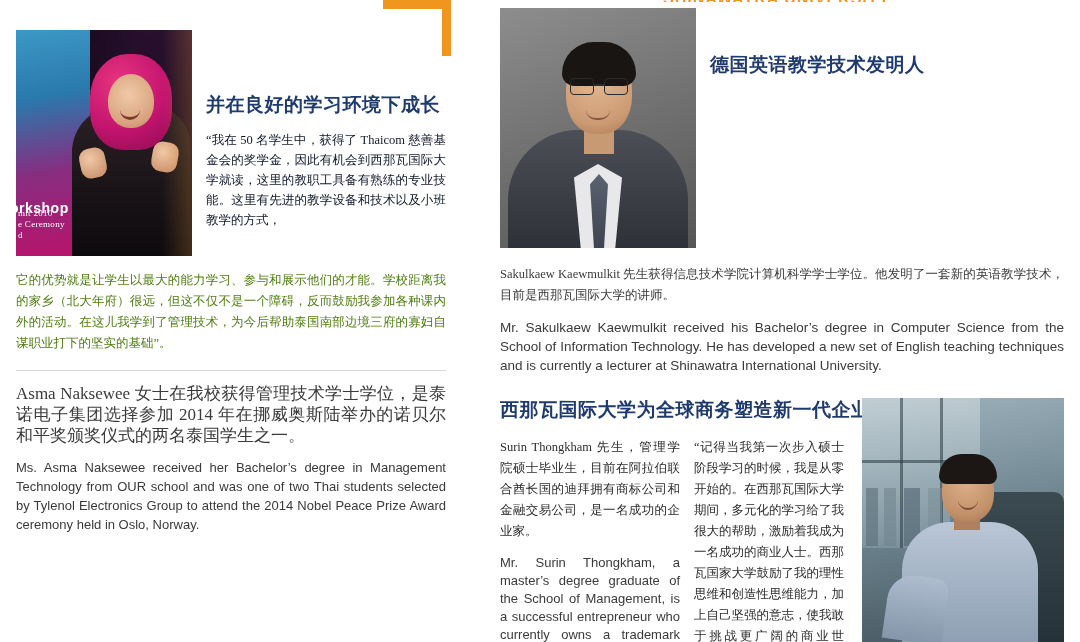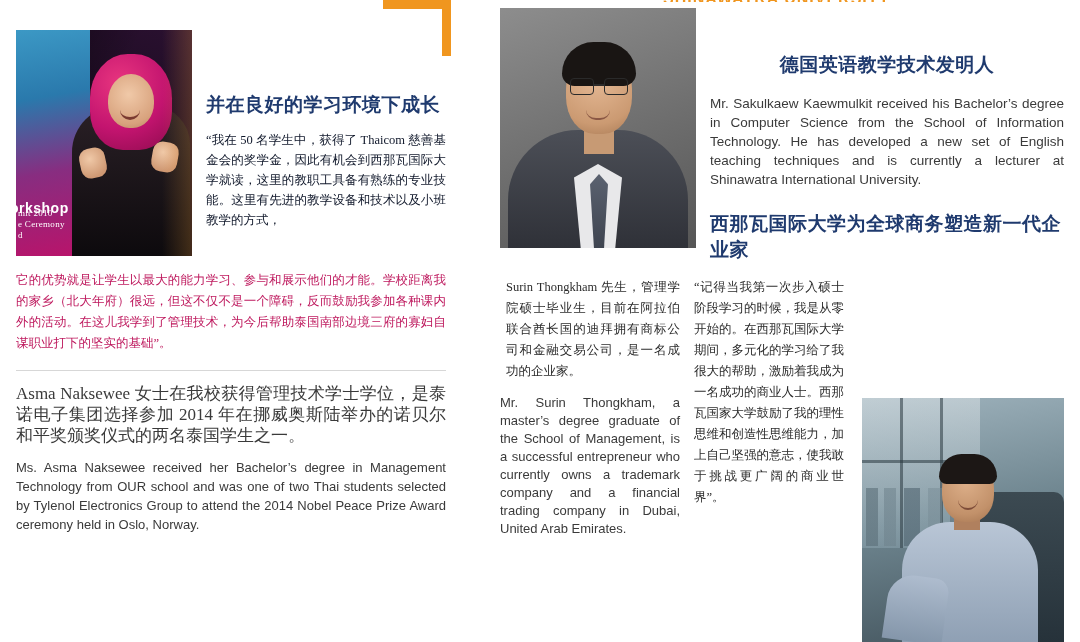--- a/index.html
+++ b/index.html
@@ -181,21 +181,21 @@
     font-size: 12.5px;
     line-height: 20px;
     color: #0f172a;
     text-align: justify;
   }
   .left-para-cn {
     clear: both;
     font-family: "Liberation Serif", serif;
     font-size: 12.5px;
     line-height: 21px;
-    color: #be185d;
+    color: #4d7c0f;
     text-align: justify;
     padding-top: 14px;
   }
   .rule {
     width: 430px;
     height: 1px;
     background: #d7d7d7;
     margin: 16px 0 12px 0;
   }
   .left-caption-cn {
@@ -324,21 +324,21 @@
     border-radius: 0 0 12px 12px;
   }
 
   .right-headline {
     font-family: "Liberation Serif", serif;
     font-size: 19px;
     font-weight: bold;
     color: #1f3a6e;
     letter-spacing: 0.5px;
     margin: 52px 0 16px 0;
-    text-align: center;
+    text-align: left;
   }
   .right-quote {
     font-family: "Liberation Serif", serif;
     font-size: 12.5px;
     line-height: 21px;
     color: #2b2b2b;
     text-align: justify;
   }
   .right-cn-caption {
     clear: both;
@@ -374,21 +374,20 @@
   .s2-col-a { width: 180px; }
   .s2-col-b { width: 150px; }
   .s2-col-c { width: 196px; position: relative; }
 
   .s2-cn {
     font-family: "Liberation Serif", serif;
     font-size: 12.5px;
     line-height: 21px;
     color: #2b2b2b;
     text-align: justify;
-    margin-left: 6px;
   }
   .s2-en {
     font-family: "Liberation Sans", sans-serif;
     font-size: 13px;
     line-height: 18px;
     color: #3a3a3a;
     margin-top: 12px;
     text-align: justify;
   }
   .s2-quote {
@@ -568,20 +567,21 @@
       <div class="pt-glasses">
         <div class="lens l"></div>
         <div class="bridge"></div>
         <div class="lens r"></div>
       </div>
       <div class="pt-mouth"></div>
     </div>
 
     <div class="right-headline">德国英语教学技术发明人</div>
 
+    <div class="right-cn-caption">Sakulkaew Kaewmulkit 先生获得信息技术学院计算机科学学士学位。他发明了一套新的英语教学技术，目前是西那瓦国际大学的讲师。</div>
     <div class="right-en-caption">Mr. Sakulkaew Kaewmulkit received his Bachelor’s degree in Computer Science from the School of Information Technology. He has developed a new set of English teaching techniques and is currently a lecturer at Shinawatra International University.</div>
 
     <div class="section2-headline">西那瓦国际大学为全球商务塑造新一代企业家</div>
 
     <div class="s2-grid">
       <div class="s2-col-a">
         <div class="s2-cn">Surin Thongkham 先生，管理学院硕士毕业生，目前在阿拉伯联合酋长国的迪拜拥有商标公司和金融交易公司，是一名成功的企业家。</div>
         <div class="s2-en">Mr. Surin Thongkham, a master’s degree graduate of the School of Management, is a successful entrepreneur who currently owns a trademark company and a financial trading company in Dubai, United Arab Emirates.</div>
       </div>
       <div class="s2-col-b">

